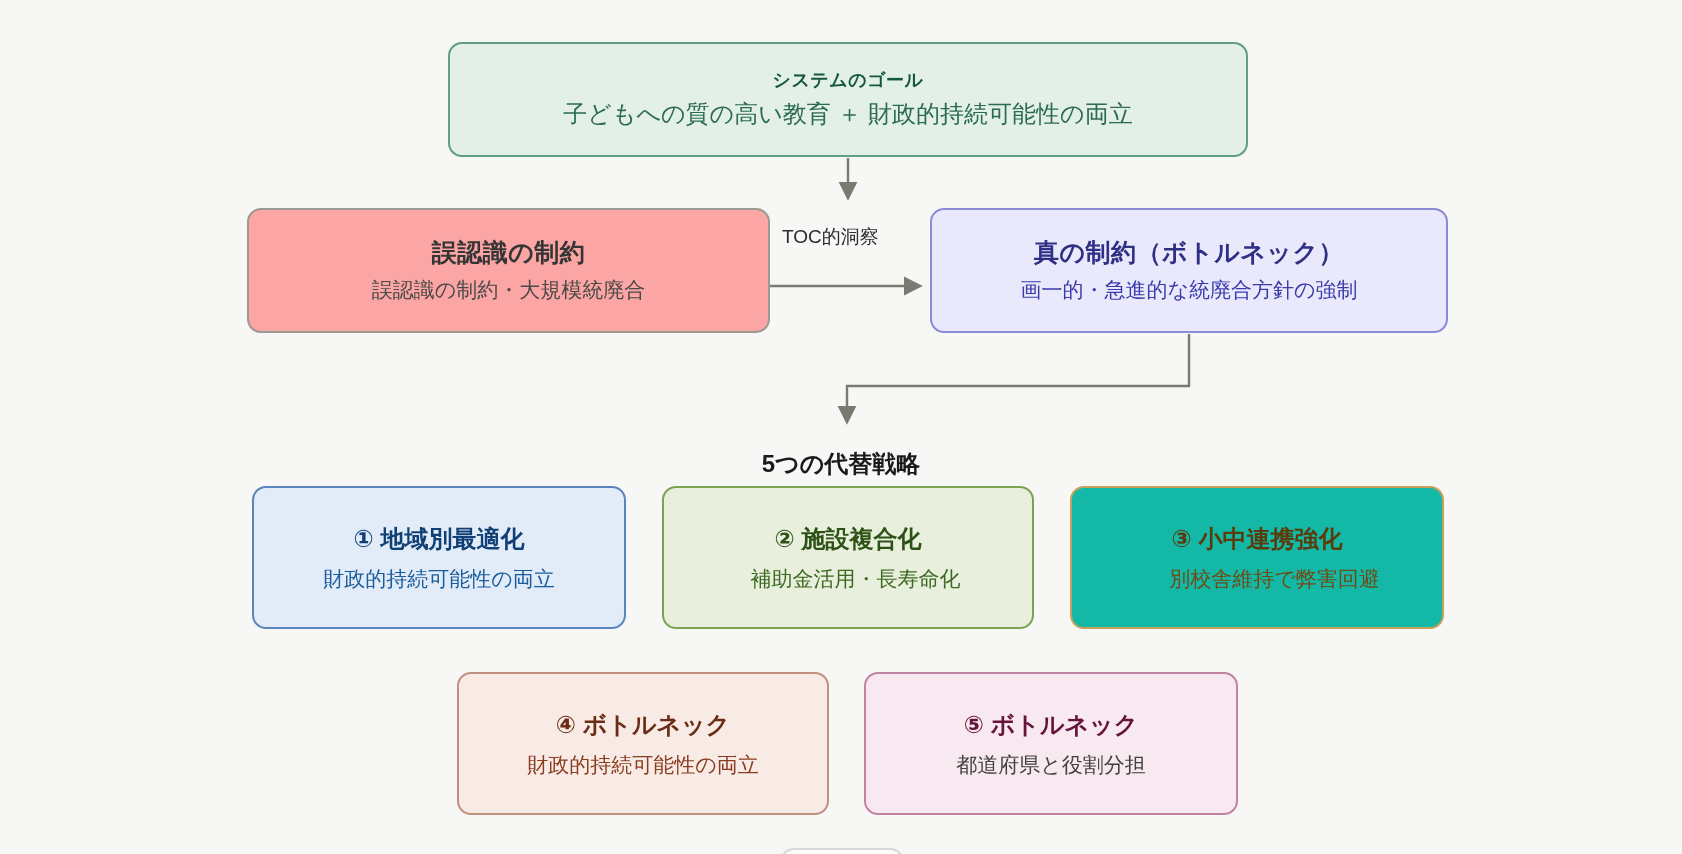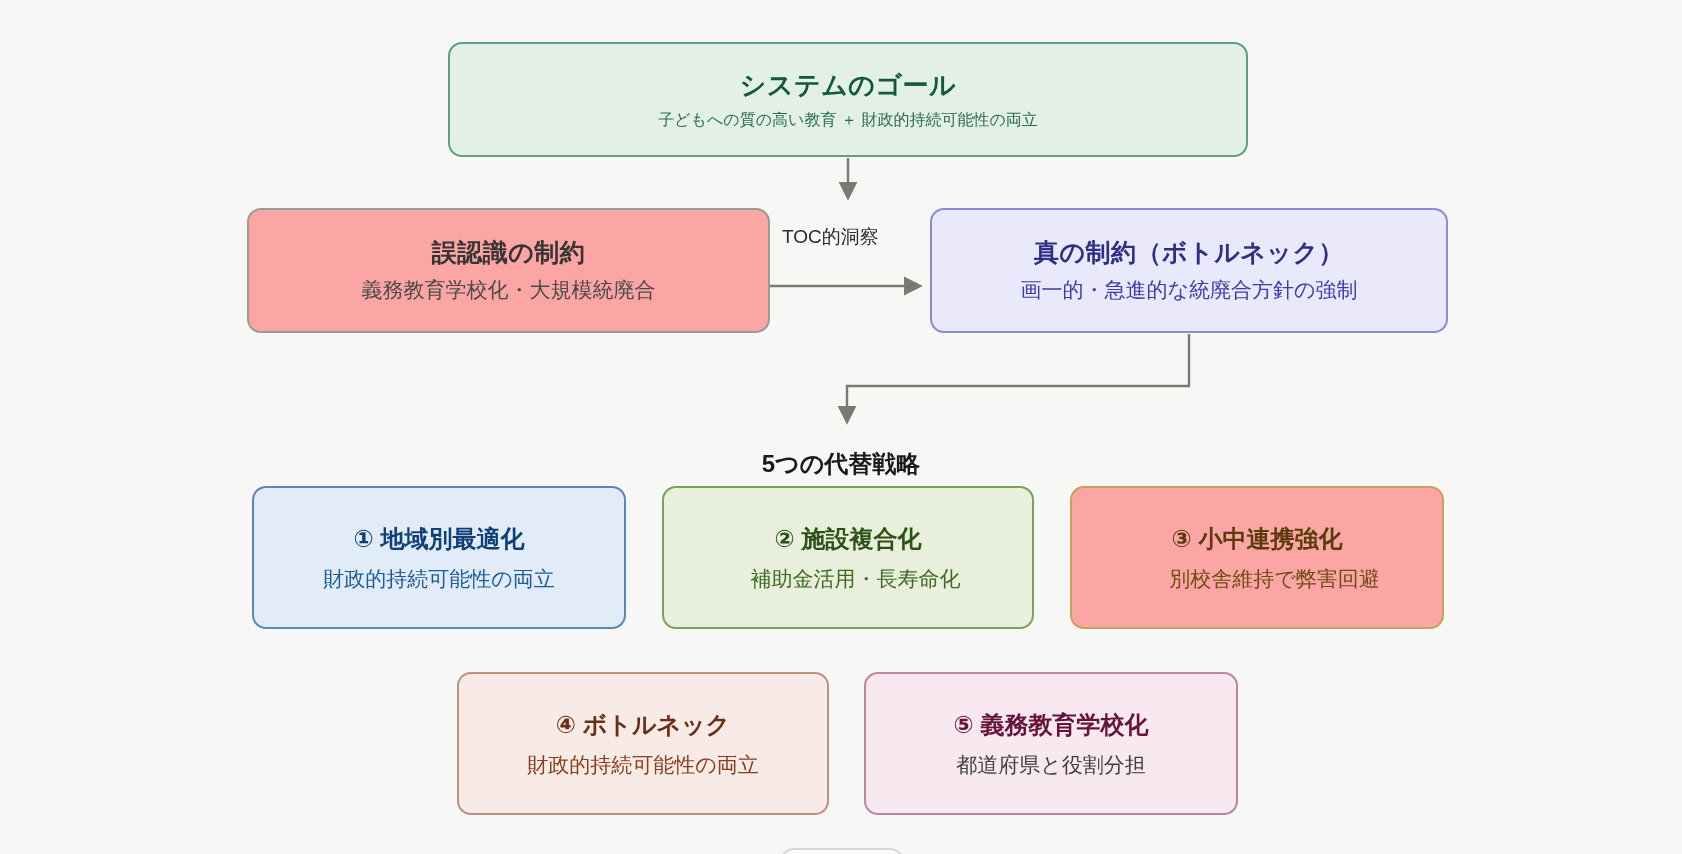--- a/index.html
+++ b/index.html
@@ -45,22 +45,22 @@
     margin-top: 6px;
     white-space: nowrap;
   }
 
   
   #goal {
     left: 448px; top: 42px; width: 800px; height: 115px;
     background: #e3f0e8;
     border-color: #5f9d86;
   }
-  #goal .title { color: #15563f; font-size: 26px; }
-  #goal .sub   { color: #2c6b52; font-size: 16px; }
+  #goal .title { color: #15563f; font-size: 18px; }
+  #goal .sub   { color: #2c6b52; font-size: 24px; }
 
   
   #misperception {
     left: 247px; top: 208px; width: 523px; height: 125px;
     background: #fca5a5;
     border-color: #9a9a92;
   }
   #misperception .title { color: #353535; }
   #misperception .sub   { color: #4a4a48; }
 
@@ -121,21 +121,21 @@
            background: #e1ecf8; border-color: #5b86bd; }
   #card1 .ctitle { color: #0f3f75; }
   #card1 .csub   { color: #1d5c9c; }
 
   #card2 { left: 662px;  top: 486px; width: 372px; height: 143px;
            background: #e8efdc; border-color: #7ba352; }
   #card2 .ctitle { color: #2e5216; }
   #card2 .csub   { color: #3d6a22; margin-left: 15px; }
 
   #card3 { left: 1070px; top: 486px; width: 374px; height: 143px;
-           background: #fca5a5; border-color: #c9a05a; }
+           background: #14b8a6; border-color: #c9a05a; }
   #card3 .ctitle { color: #5a3c0c; }
   #card3 .csub   { color: #6e4c13; margin-left: 35px; }
 
   #card4 { left: 457px;  top: 672px; width: 372px; height: 143px;
            background: #f8ebe6; border-color: #c09080; }
   #card4 .ctitle { color: #6b2d16; }
   #card4 .csub   { color: #8a3c1e; }
 
   #card5 { left: 864px;  top: 672px; width: 374px; height: 143px;
            background: #f8e9f0; border-color: #c083a1; }
@@ -178,21 +178,21 @@
     <path d="M1189,334 L1189,386 L847,386 L847,420" fill="none" stroke="#7a7a72" stroke-width="2.4" stroke-linejoin="miter" marker-end="url(#arrow)"></path>
   </svg>
 
   <div class="node" id="goal">
     <div class="title">システムのゴール</div>
     <div class="sub">子どもへの質の高い教育 ＋ 財政的持続可能性の両立</div>
   </div>
 
   <div class="node" id="misperception">
     <div class="title">誤認識の制約</div>
-    <div class="sub">義務教育学校化・大規模統廃合</div>
+    <div class="sub">誤認識の制約・大規模統廃合</div>
   </div>
 
   <div class="node" id="bottleneck">
     <div class="title">真の制約（ボトルネック）</div>
     <div class="sub">画一的・急進的な統廃合方針の強制</div>
   </div>
 
   <div class="edge-label" id="toc-label">TOC的洞察</div>
 
   <div id="section-title">5つの代替戦略</div>
@@ -211,19 +211,19 @@
     <div class="ctitle">③ 小中連携強化</div>
     <div class="csub">別校舎維持で弊害回避</div>
   </div>
 
   <div class="card" id="card4">
     <div class="ctitle">④ ボトルネック</div>
     <div class="csub">財政的持続可能性の両立</div>
   </div>
 
   <div class="card" id="card5">
-    <div class="ctitle">⑤ 義務教育学校化</div>
+    <div class="ctitle">⑤ ボトルネック</div>
     <div class="csub">都道府県と役割分担</div>
   </div>
 
   <div id="cutoff"></div>
 
 </div>
 
 </body></html>

